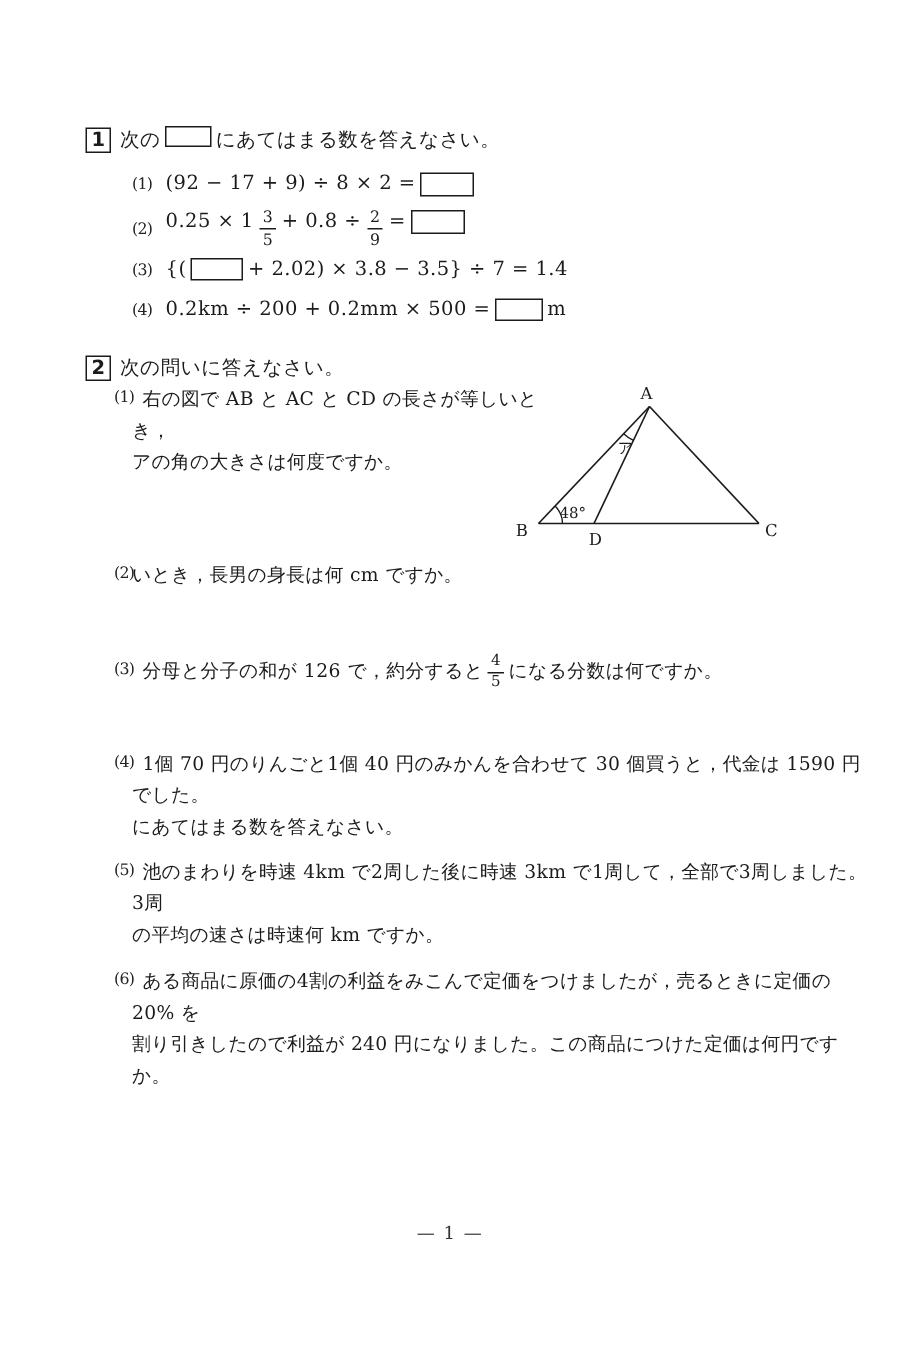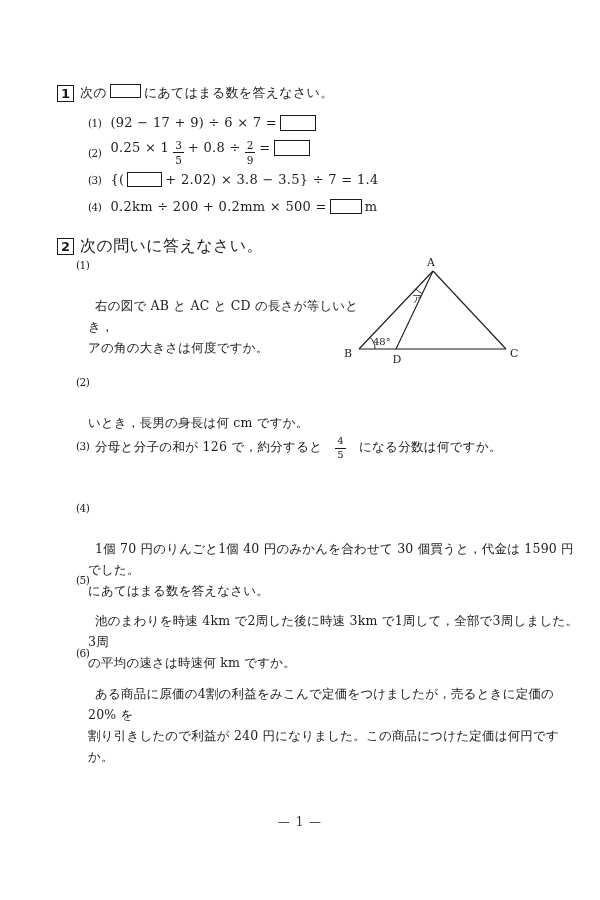--- a/index.html
+++ b/index.html
@@ -13,21 +13,21 @@
   }
   
   .qnum{
     display:inline-flex;align-items:center;justify-content:center;
     width:15px;height:15px;border:1.7px solid #1b1b1b;
     font-weight:bold;font-size:13px;line-height:1;
     font-family:"DejaVu Sans","Liberation Sans",sans-serif;
     flex:0 0 auto;
   }
   .pheader{position:absolute;display:flex;align-items:center;gap:6px;}
-  .prompt-text{font-size:16px;letter-spacing:.4px;}
+  .prompt-text{font-size:13px;letter-spacing:.4px;}
   
   .formula{display:inline-flex;align-items:flex-start;gap:3px;font-size:13px;}
   .ftext{white-space:pre;letter-spacing:.3px;}
   .box{
     display:inline-block;width:34px;height:14px;
     border:1.5px solid #1b1b1b;background:#fff;flex:0 0 auto;
   }
   #p1-header .box{width:29px;height:12px;border-width:1.4px;}
   #p1-i3 .box{width:33px;height:13px;}
   #p1-i4 .box{width:30px;height:13px;}
@@ -46,29 +46,29 @@
   #p1-i2{top:140px;left:88px;}
   #p1-i3{top:172px;left:88px;}
   #p1-i4{top:199px;left:88px;}
   
   #p2-header{top:236px;left:57px;}
   .p2-item{
     position:absolute;left:76px;width:508px;
     font-size:12.5px;line-height:21px;letter-spacing:.2px;
   }
   .p2-item .ilabel{position:absolute;left:0;top:0;}
-  .p2-item .lines{padding-left:12px;margin-top:40px;}
+  .p2-item .lines{padding-left:12px;}
   .tline.first{text-indent:7px;}
   #p2-i1{top:255px;width:300px;}
   #p2-i2{top:372px;}
   #p2-i3{top:436px;}
   #p2-i4{top:498px;}
   #p2-i5{top:570px;}
   #p2-i6{top:643px;}
-  .p2f{margin-left:19px;font-size:12.5px;gap:12px;}
+  .p2f{margin-left:19px;font-size:12.5px;gap:2px;}
   .p2f .frac{font-size:10px;}
   
   #figure{position:absolute;top:253px;left:340px;width:190px;height:118px;}
   #figure svg{display:block;}
   .fig-label{font-family:"DejaVu Serif","Liberation Serif",serif;font-size:11px;fill:#1b1b1b;}
   .fig-small{font-size:10px;}
   
   #footer{
     position:absolute;top:815px;left:0;width:600px;text-align:center;
     font-size:12px;letter-spacing:1px;color:#333;
@@ -84,21 +84,21 @@
     <span class="formula prompt-text">
         <span class="ftext">次の</span>
         <span class="box"></span>
         <span class="ftext">にあてはまる数を答えなさい。</span>
       </span>
   </div>
 
   <div class="p1-item" id="p1-i1">
     <span class="ilabel">(1)</span>
     <span class="formula">
-        <span class="ftext">(92 − 17 + 9) ÷ 6 × 7 =</span>
+        <span class="ftext">(92 − 17 + 9) ÷ 8 × 2 =</span>
         <span class="box"></span>
       </span>
   </div>
   <div class="p1-item" id="p1-i2">
     <span class="ilabel">(2)</span>
     <span class="formula">
         <span class="ftext">0.25 × 1</span>
         <span class="frac">
           <span class="num">3</span>
           <span class="fbar"></span>

